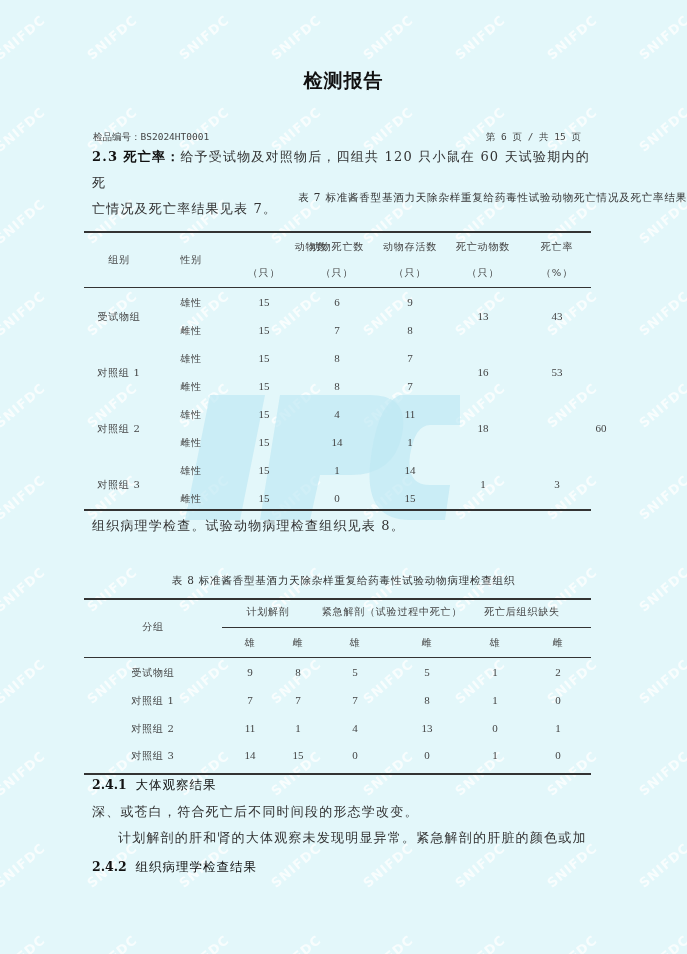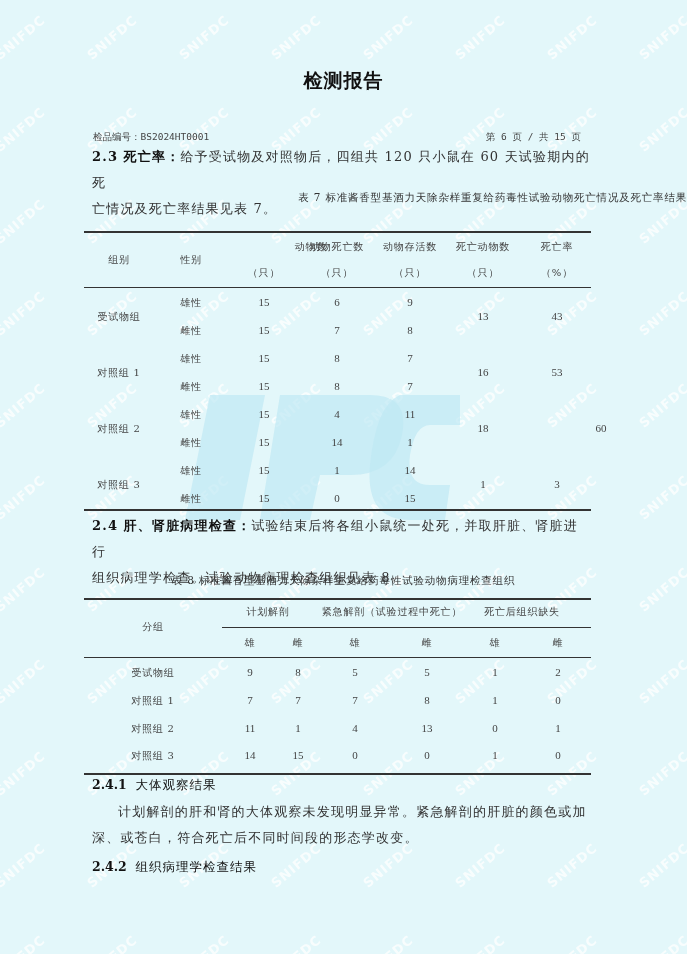--- a/index.html
+++ b/index.html
@@ -224,21 +224,20 @@
   <div class="cell num" style="left:410px;top:464px;">14</div>
   <div class="cell" style="left:191px;top:492px;">雌性</div>
   <div class="cell num" style="left:264px;top:492px;">15</div>
   <div class="cell num" style="left:337px;top:492px;">0</div>
   <div class="cell num" style="left:410px;top:492px;">15</div>
   <div class="cell num" style="left:483px;top:478px;">1</div>
   <div class="cell num" style="left:557px;top:478px;">3</div>
 </div>
 
 <div class="para" style="top:513px;">
-  <div><b>2.4</b> <b>肝、肾脏病理检查：</b><span>试验结束后将各组小鼠统一处死，并取肝脏、肾脏进行</span></div>
   <div>组织病理学检查。试验动物病理检查组织见表 8。</div>
 </div>
 
 <div class="caption" style="top:574px;">表 8  标准酱香型基酒力天除杂样重复给药毒性试验动物病理检查组织</div>
 
 <div>
   <div class="rule" style="top:598px;height:1.5px;"></div>
   <div class="rule" style="top:627px;height:1.2px;left:222px;width:369px;"></div>
   <div class="rule" style="top:657px;height:1.2px;"></div>
   <div class="rule" style="top:773px;height:1.5px;"></div>
@@ -286,20 +285,20 @@
   <div class="cell num" style="left:427px;top:749px;">0</div>
   <div class="cell num" style="left:495px;top:749px;">1</div>
   <div class="cell num" style="left:558px;top:749px;">0</div>
 </div>
 
 <div class="sub" style="left:92px;top:777px;">
   <span>2.4.1</span>&nbsp;
   <span class="t">大体观察结果</span>
 </div>
 <div class="para" style="top:799px;">
+  <div>深、或苍白，符合死亡后不同时间段的形态学改变。</div>
   <div style="text-indent:26px;">计划解剖的肝和肾的大体观察未发现明显异常。紧急解剖的肝脏的颜色或加</div>
-  <div>深、或苍白，符合死亡后不同时间段的形态学改变。</div>
 </div>
 
 <div class="sub" style="left:92px;top:859px;">
   <span>2.4.2</span>&nbsp;
   <span class="t">组织病理学检查结果</span>
 </div>
 
 </body></html>

